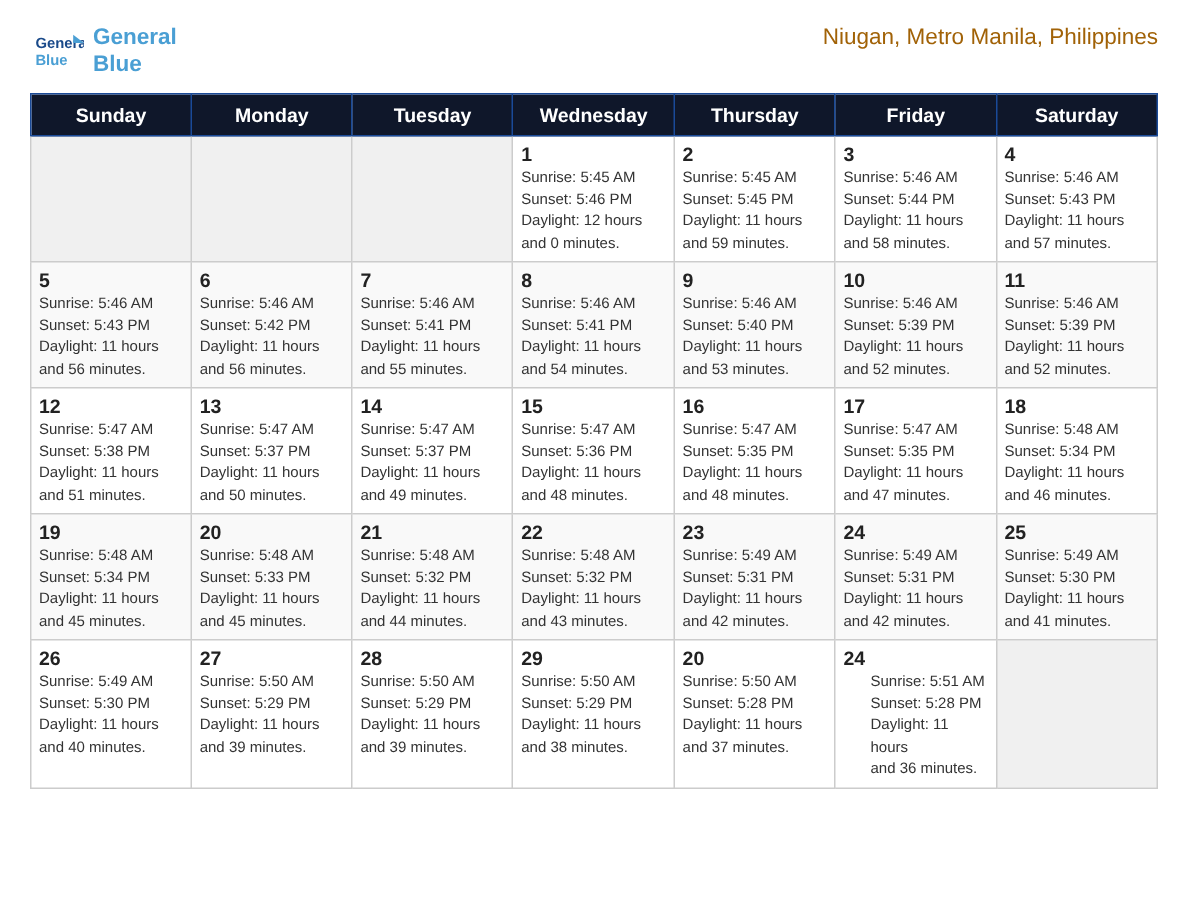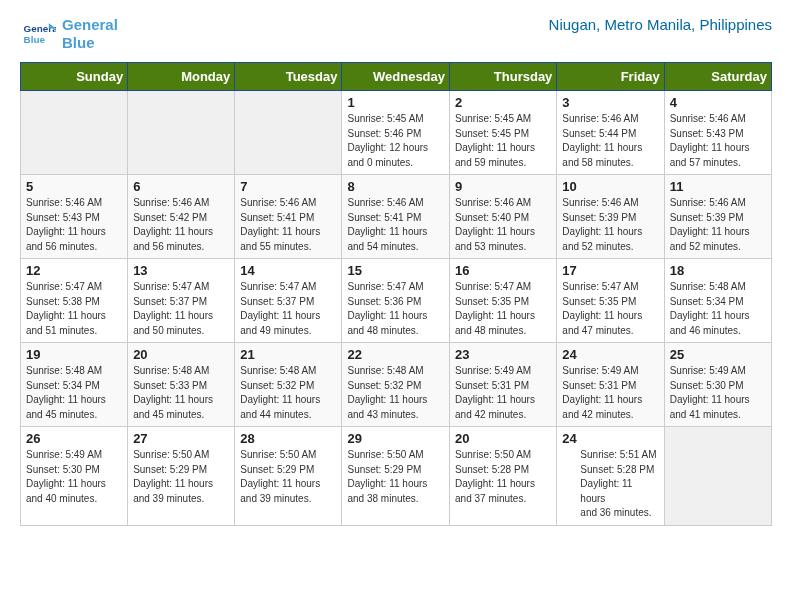--- a/index.html
+++ b/index.html
@@ -37,34 +37,34 @@
     .title-area {
       text-align: right;
     }
     .month-title {
       font-size: 32px;
       font-weight: bold;
       color: #222;
     }
     .location-title {
       font-size: 15px;
-      color: #0369a1;
+      color: #a16207;
     }
     .calendar {
       width: 100%;
       border-collapse: collapse;
       border: 1px solid #ccc;
     }
     .calendar th {
-      background-color: #4d7c0f;
+      background-color: #0f172a;
       color: #fff;
       font-size: 13px;
       font-weight: bold;
       padding: 6px 4px;
-      text-align: right;
+      text-align: center;
       border: 1px solid #1a4a98;
     }
     .calendar td {
       border: 1px solid #ccc;
       vertical-align: top;
       padding: 4px 5px;
       width: 108px;
       min-height: 80px;
       font-size: 10.5px;
       color: #222;

